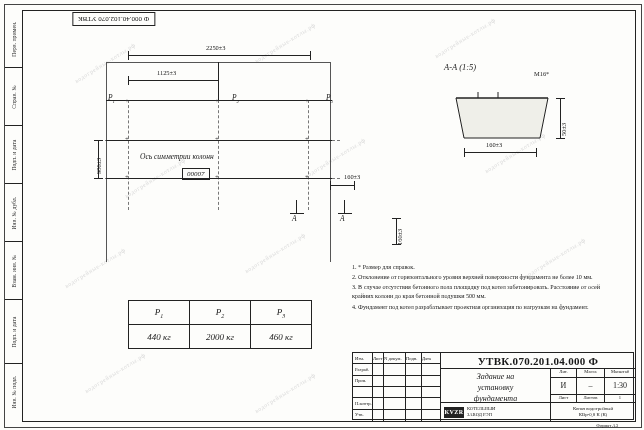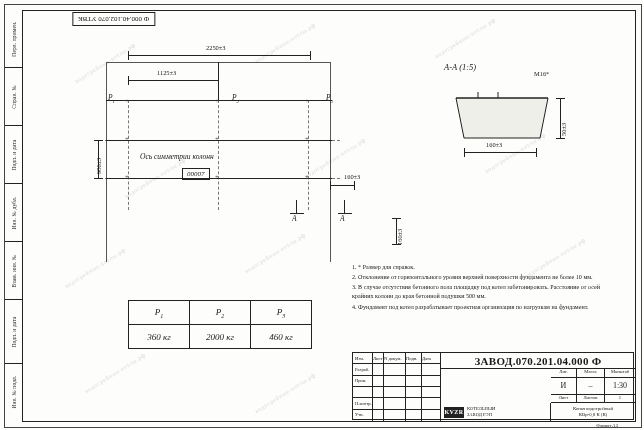--- a/index.html
+++ b/index.html
@@ -241,21 +241,21 @@
         <span>P</span><sub style="font-size:6px">1</sub>
       </td>
       <td class="h">
         <span>P</span><sub style="font-size:6px">2</sub>
       </td>
       <td class="h">
         <span>P</span><sub style="font-size:6px">3</sub>
       </td>
     </tr>
     <tr>
-      <td>360 кг</td>
+      <td>440 кг</td>
       <td>2000 кг</td>
       <td>460 кг</td>
     </tr>
   </tbody>
     </table>
 
   <div class="tb">
 
     <div class="tb-left">
       <div class="r" style="top:0"></div>
@@ -275,22 +275,27 @@
       <span class="t" style="left:31px; top:3px">N докум.</span>
       <span class="t" style="left:53px; top:3px">Подп.</span>
       <span class="t" style="left:69px; top:3px">Дата</span>
 
       <span class="t" style="left:2px; top:14px">Разраб.</span>
       <span class="t" style="left:2px; top:25px">Пров.</span>
       <span class="t" style="left:2px; top:48px">Н.контр.</span>
       <span class="t" style="left:2px; top:59px">Утв.</span>
     </div>
 
-    <div class="tb-code">ЗАВОД.070.201.04.000  Ф</div>
-
+    <div class="tb-code">УТВК.070.201.04.000  Ф</div>
+
+    <div class="tb-name">
+      <div>Задание на</div>
+      <div>установку</div>
+      <div>фундамента</div>
+    </div>
 
     <div class="tb-mini" style="left:198px; top:16px; width:26px; height:9px; border-right:1px solid #222; border-bottom:1px solid #222;">Лит.</div>
     <div class="tb-mini" style="left:224px; top:16px; width:28px; height:9px; border-right:1px solid #222; border-bottom:1px solid #222;">Масса</div>
     <div class="tb-mini" style="left:252px; top:16px; width:30px; height:9px; border-bottom:1px solid #222;">Масштаб</div>
 
     <div class="tb-mini" style="left:198px; top:25px; width:26px; height:17px; border-right:1px solid #222; border-bottom:1px solid #222; font-size:8px; padding-top:3px;">И</div>
     <div class="tb-mini" style="left:224px; top:25px; width:28px; height:17px; border-right:1px solid #222; border-bottom:1px solid #222; font-size:8px; padding-top:3px;">–</div>
     <div class="tb-mini" style="left:252px; top:25px; width:30px; height:17px; border-bottom:1px solid #222; font-size:8px; padding-top:3px;">1:30</div>
 
     <div class="tb-mini" style="left:198px; top:42px; width:26px; height:8px; border-right:1px solid #222; border-bottom:1px solid #222;">Лист</div>

